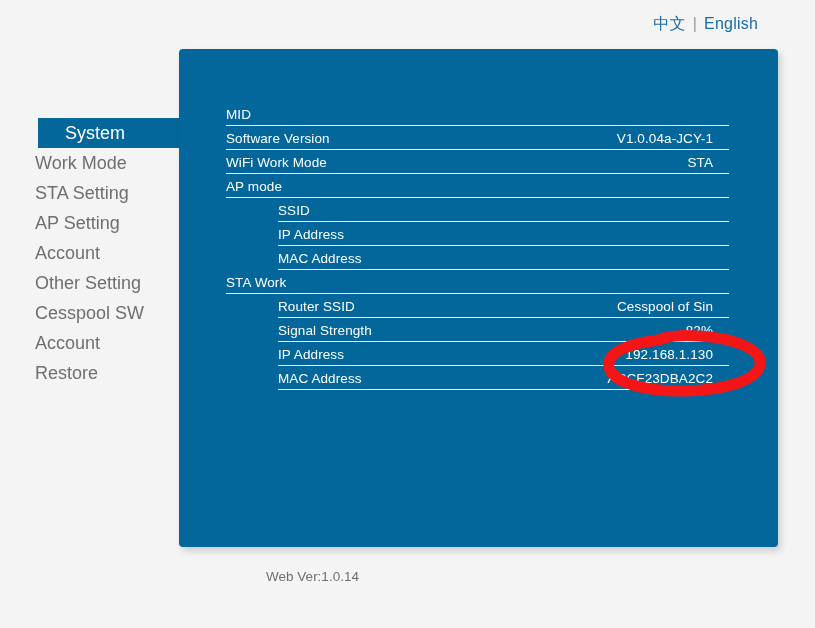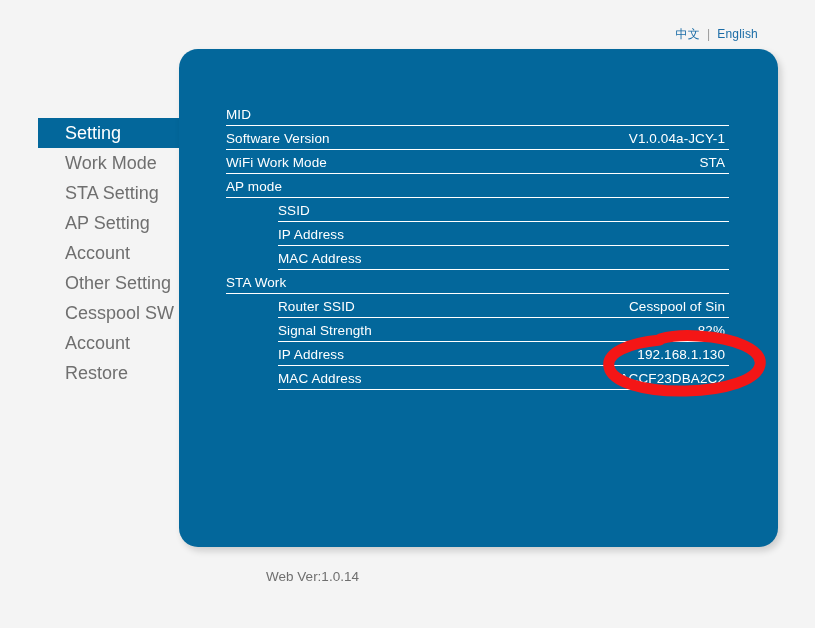--- a/index.html
+++ b/index.html
@@ -11,23 +11,23 @@
     height: 628px;
     background: #f4f4f4;
     font-family: "Liberation Sans", sans-serif;
     overflow: hidden;
     position: relative;
   }
 
   
   .lang-bar {
     position: absolute;
-    top: 24px;
+    top: 14px;
     right: 57px;
-    font-size: 12px;
+    font-size: 16px;
     line-height: 20px;
     white-space: nowrap;
     letter-spacing: 0.2px;
   }
   .lang-link {
     color: #1a6ca6;
     text-decoration: none;
     cursor: pointer;
   }
   .lang-sep {
@@ -40,42 +40,42 @@
     position: absolute;
     left: 0;
     top: 118px;
     width: 179px;
   }
   .menu-item {
     height: 30px;
     line-height: 30px;
     font-size: 18px;
     color: #6f6f6f;
-    padding-left: 65px;
+    padding-left: 35px;
     box-sizing: border-box;
     white-space: nowrap;
     cursor: pointer;
   }
   .menu-item.active {
     background: #03679b;
     color: #ffffff;
     margin-left: 38px;
     padding-left: 27px;
     width: 141px;
   }
 
   
   .panel {
     position: absolute;
     left: 179px;
     top: 49px;
     width: 599px;
     height: 498px;
     background: #03679b;
-    border-radius: 19px;
+    border-radius: 4px;
     box-shadow: 3px 4px 7px rgba(0,0,0,0.16);
     overflow: hidden;
   }
 
   .rows {
     position: absolute;
     left: 47px;
     top: 53px;
     width: 503px;
   }
@@ -95,21 +95,21 @@
     position: absolute;
     left: 0;
     bottom: 3px;
     font-size: 13.5px;
     color: #ffffff;
     white-space: nowrap;
     letter-spacing: 0.1px;
   }
   .row .value {
     position: absolute;
-    right: 4px;
+    right: 16px;
     bottom: 3px;
     font-size: 13.5px;
     color: #ffffff;
     white-space: nowrap;
     letter-spacing: 0.1px;
   }
 
   
   .annotation {
     position: absolute;
@@ -136,21 +136,21 @@
   }
 </style>
 </head>
 <body>
 
 <div class="lang-bar">
   <span class="lang-link">中文</span><span class="lang-sep">|</span><span class="lang-link">English</span>
 </div>
 
 <nav class="sidebar">
-  <div class="menu-item active"><span>Setting</span></div>
+  <div class="menu-item active"><span>System</span></div>
   <div class="menu-item"><span>Work Mode</span></div>
   <div class="menu-item"><span>STA Setting</span></div>
   <div class="menu-item"><span>AP Setting</span></div>
   <div class="menu-item"><span>Account</span></div>
   <div class="menu-item"><span>Other Setting</span></div>
   <div class="menu-item"><span>Cesspool SW</span></div>
   <div class="menu-item"><span>Account</span></div>
   <div class="menu-item"><span>Restore</span></div>
 </nav>
 

